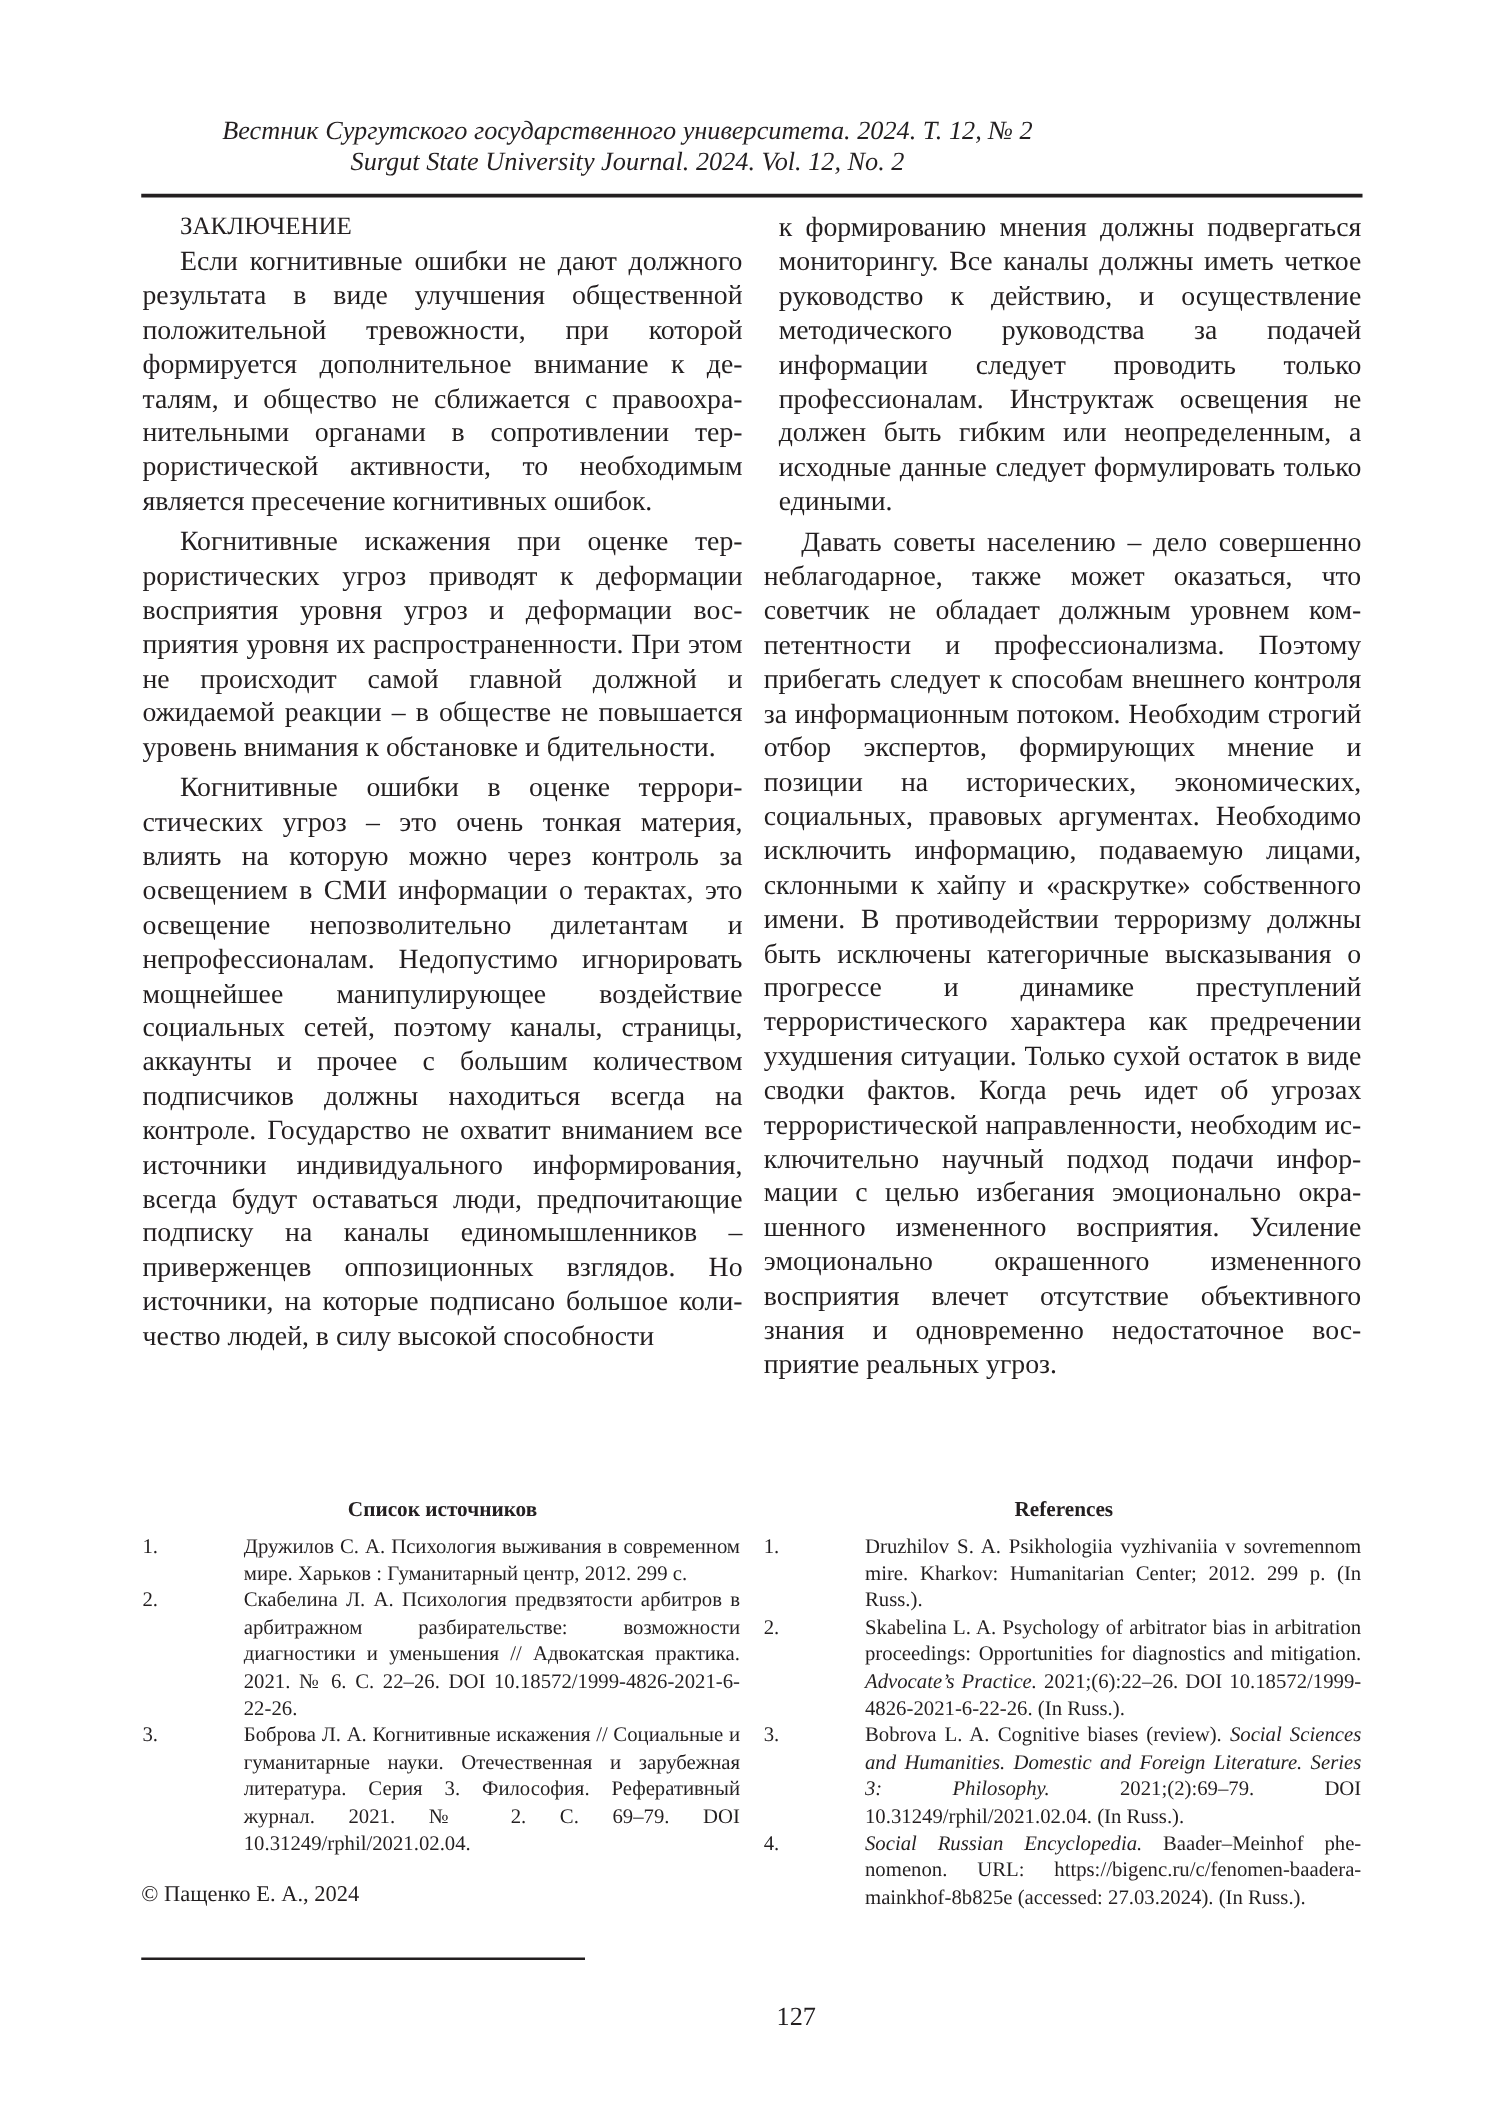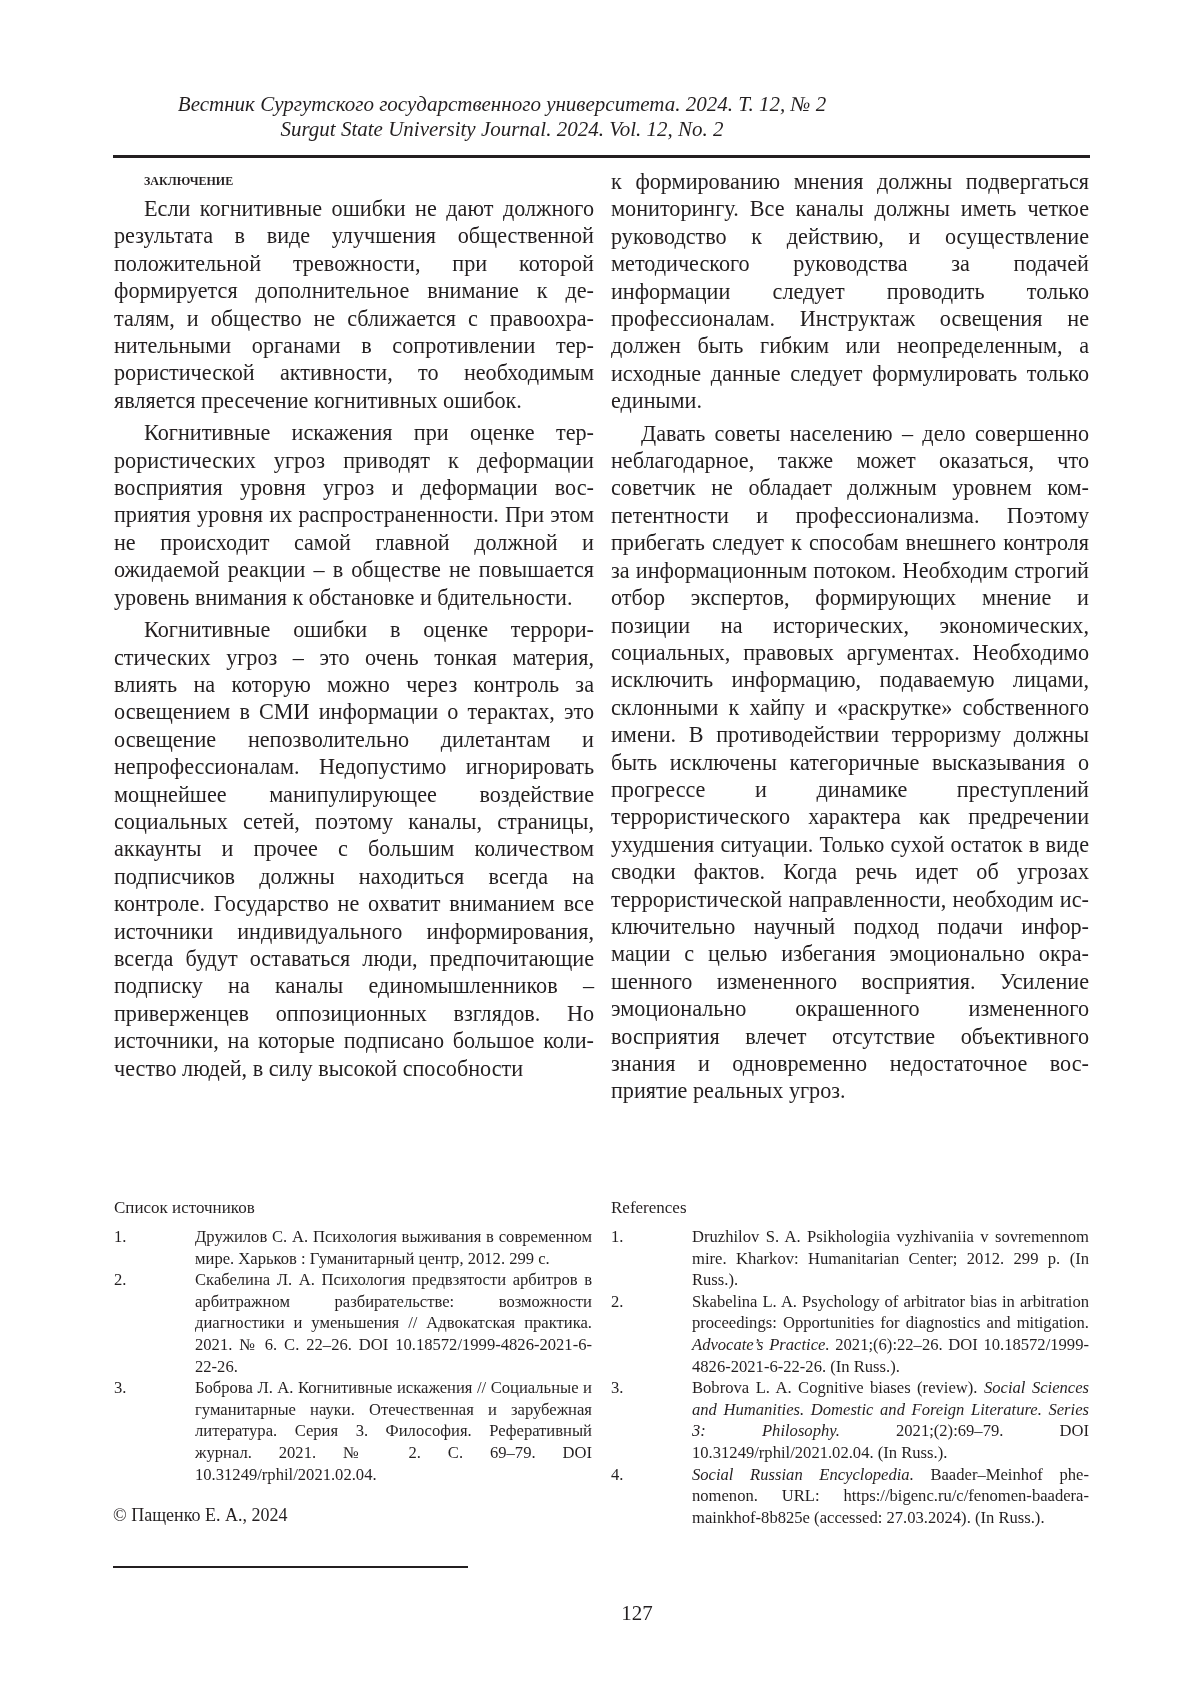--- a/index.html
+++ b/index.html
@@ -14,26 +14,26 @@
   .head-rule {
     position: absolute; left: 113px; width: 977px; top: 155px; height: 3px; background: #231f20;
   }
   .col {
     position: absolute; top: 168px; width: 480px;
     font-size: 22.2px; line-height: 27.4px; text-align: justify; hyphens: manual;
   }
   .col-left { left: 114px; }
   .col-right { left: 611px; width: 478px; }
   .section-title {
-    font-weight: bold; font-size: 12px; padding-left: 30px; margin: 0; line-height: 27px;
+    font-weight: normal; font-size: 20px; padding-left: 30px; margin: 0; line-height: 27px;
   }
   .para { margin: 0 0 5px 0; text-indent: 30px; }
-  .para.noindent { text-indent: 0; }
+  .para.noindent { text-indent: 0; margin-left: 12px; }
   .ref-heading {
-    position: absolute; top: 1198px; font-weight: normal; font-size: 17px; width: 480px;
+    position: absolute; top: 1198px; font-weight: bold; font-size: 17px; text-align: center; width: 480px;
   }
   .refs {
     position: absolute; top: 1226px; font-size: 16.6px; line-height: 21.6px; text-align: justify;
   }
   .refs-left { left: 114px; width: 478px; }
   .refs-right { left: 611px; width: 478px; }
   .ref-item { display: flex; margin: 0; }
   .ref-num { width: 41px; flex: 0 0 41px; }
   .ref-text { flex: 1; margin-left: 40px; }
   .it { font-style: italic; }

